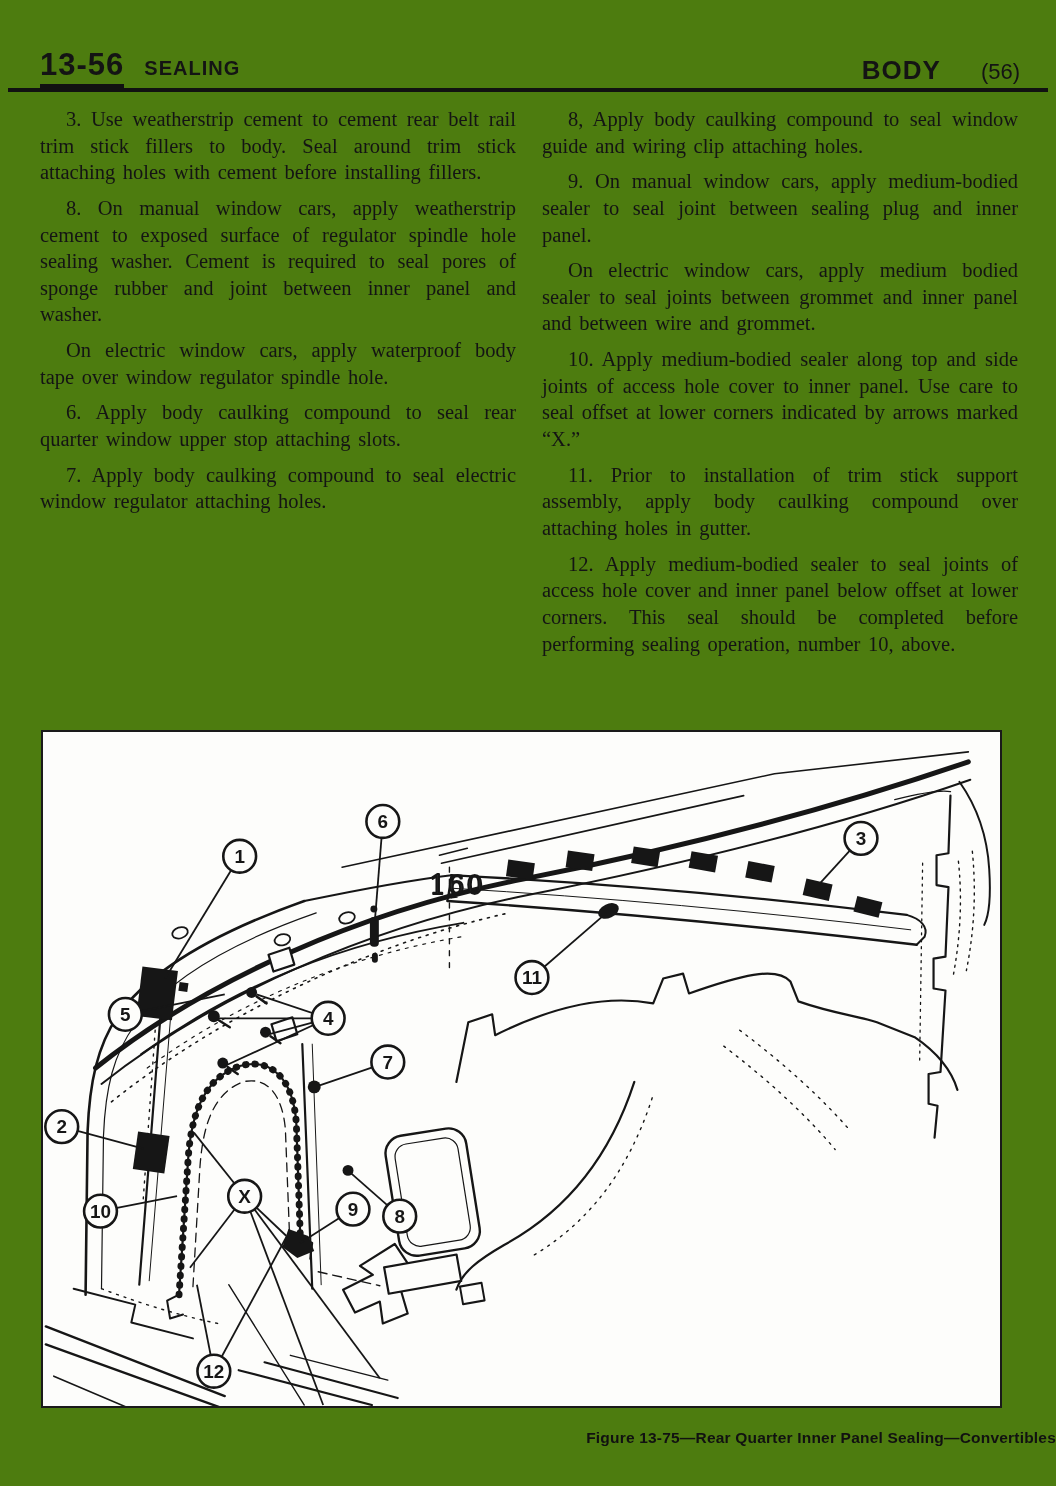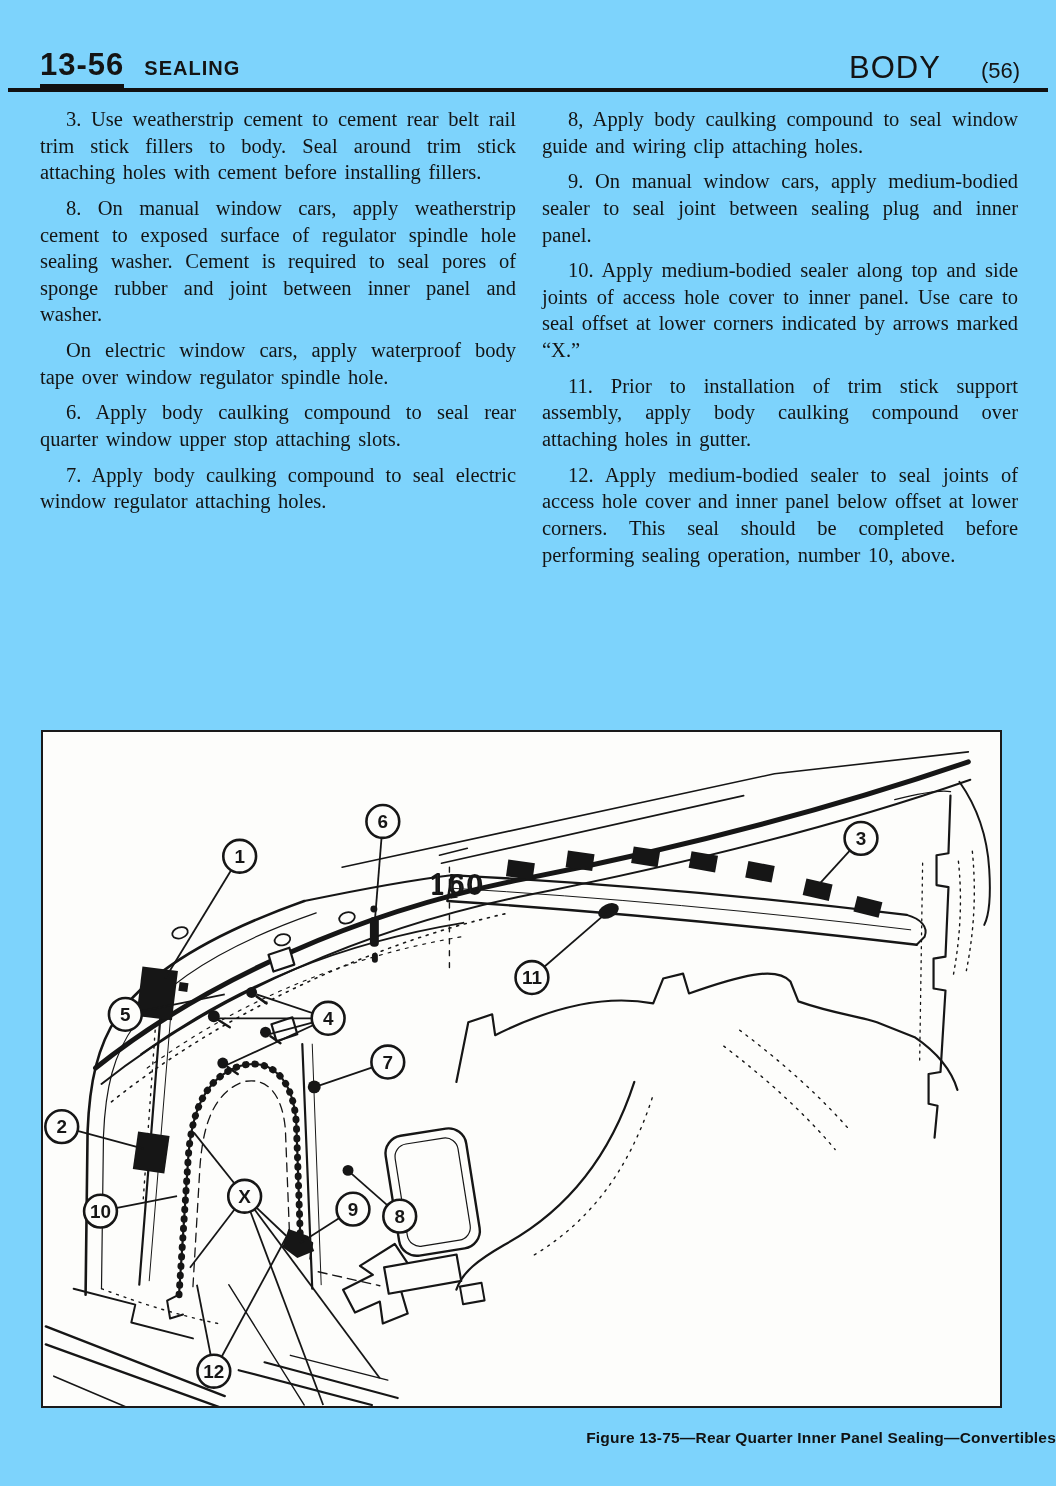--- a/index.html
+++ b/index.html
@@ -1,32 +1,32 @@
 <!DOCTYPE html>
 <html><head>
 <meta charset="utf-8">
 <style>
   html,body{margin:0;padding:0;background:#d8d8d8;}
   .page{
     position:relative;
     width:1056px;height:1486px;
-    background:#7dd3fc;
+    background:#4d7c0f;
     margin:0 auto;
     font-family:"Liberation Serif", serif;
     color:#141414;
     overflow:hidden;
   }
   
   .hdr{position:absolute;top:46px;left:40px;right:36px;height:42px;
        font-family:"Liberation Sans", sans-serif;}
   .hdr-left{position:absolute;left:0;bottom:0;display:flex;align-items:baseline;}
   .hdr-num{font-size:31px;font-weight:800;letter-spacing:1px;border-bottom:4px solid #111;padding-bottom:1px;}
   .hdr-sec{font-size:20px;font-weight:800;margin-left:20px;letter-spacing:1px;}
   .hdr-right{position:absolute;right:0;bottom:2px;display:flex;align-items:baseline;}
-  .hdr-body{font-size:31px;font-weight:400;letter-spacing:1px;}
+  .hdr-body{font-size:26px;font-weight:700;letter-spacing:1px;}
   .hdr-page{font-size:22px;font-weight:500;margin-left:40px;}
   .rule{position:absolute;top:88px;left:8px;right:8px;height:4px;background:#111;}
   
   .cols{position:absolute;top:106px;left:40px;width:978px;display:flex;gap:26px;}
   .col{flex:1 1 0;}
   .para{
     font-size:20.5px;line-height:1.3;
     text-align:justify;text-indent:26px;
     word-spacing:2.5px;
     margin:0 0 9px 0;
@@ -73,20 +73,21 @@
     <div class="col">
       <p class="para">3. Use weatherstrip cement to cement rear belt rail trim stick fillers to body. Seal around trim stick attaching holes with cement before installing fillers.</p>
       <p class="para">8. On manual window cars, apply weatherstrip cement to exposed surface of regulator spindle hole sealing washer. Cement is required to seal pores of sponge rubber and joint between inner panel and washer.</p>
       <p class="para">On electric window cars, apply waterproof body tape over window regulator spindle hole.</p>
       <p class="para">6. Apply body caulking compound to seal rear quarter window upper stop attaching slots.</p>
       <p class="para">7. Apply body caulking compound to seal electric window regulator attaching holes.</p>
     </div>
     <div class="col">
       <p class="para">8, Apply body caulking compound to seal window guide and wiring clip attaching holes.</p>
       <p class="para">9. On manual window cars, apply medium-bodied sealer to seal joint between sealing plug and inner panel.</p>
+      <p class="para">On electric window cars, apply medium bodied sealer to seal joints between grommet and inner panel and between wire and grommet.</p>
       <p class="para">10. Apply medium-bodied sealer along top and side joints of access hole cover to inner panel. Use care to seal offset at lower corners indicated by arrows marked “X.”</p>
       <p class="para">11. Prior to installation of trim stick support assembly, apply body caulking compound over attaching holes in gutter.</p>
       <p class="para">12. Apply medium-bodied sealer to seal joints of access hole cover and inner panel below offset at lower corners. This seal should be completed before performing sealing operation, number 10, above.</p>
     </div>
   </div>
 
   <div class="figure">
     <svg id="fig-svg" viewBox="0 0 961 678">
       <g id="art" stroke="#161616" fill="none" stroke-width="2" stroke-linecap="round" stroke-linejoin="round">
 

